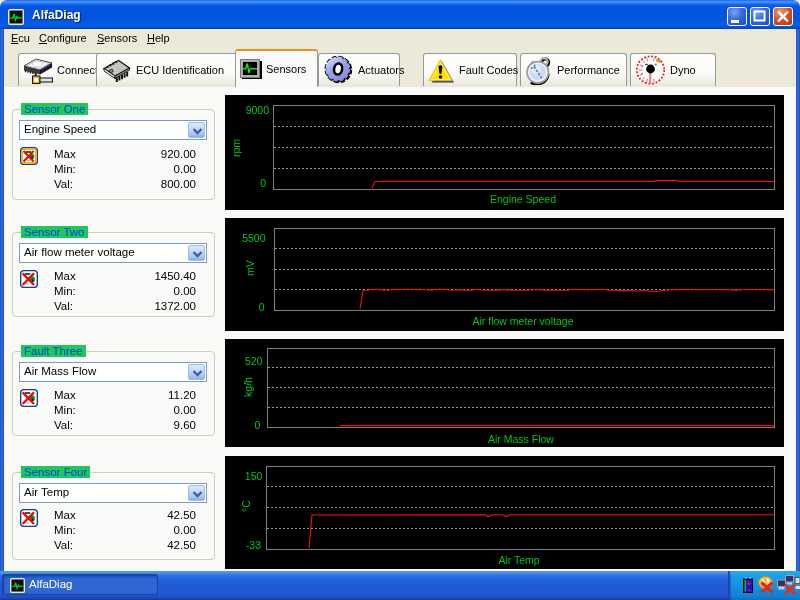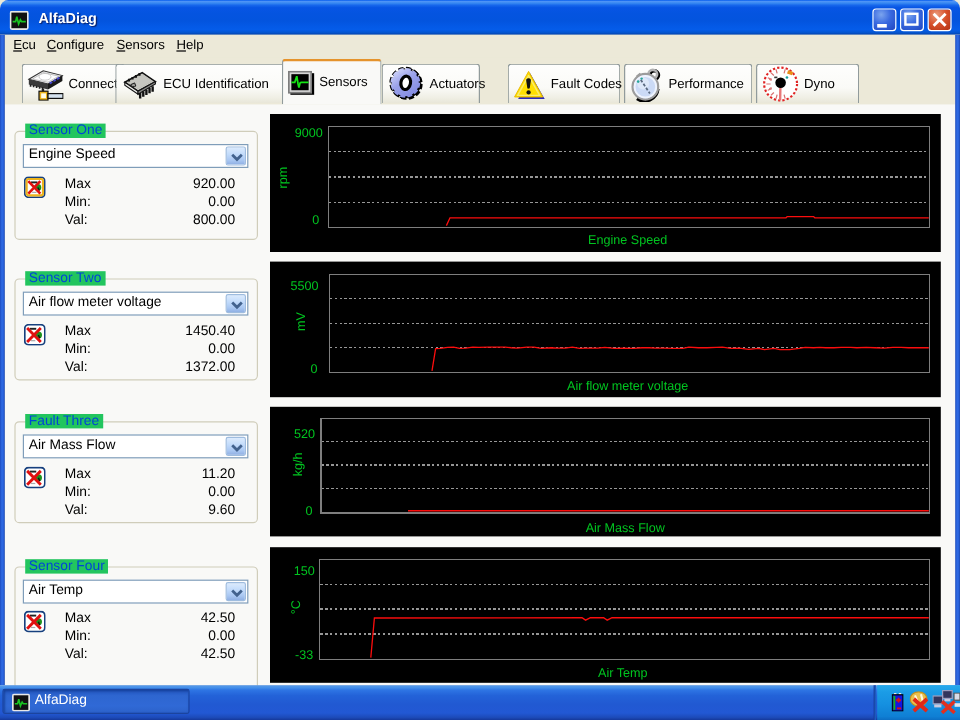--- a/index.html
+++ b/index.html
@@ -292,21 +292,21 @@
 <path d="M2.6 3.4 L14 15 M14 3.4 L2.6 15" stroke="#e01010" stroke-width="2.4"></path>
 </svg>
     </div>
   <div class="row rlab" style="top:37px;">Max</div>
     <div class="row rval" style="top:37px;">11.20</div>
   <div class="row rlab" style="top:52px;">Min:</div>
     <div class="row rval" style="top:52px;">0.00</div>
   <div class="row rlab" style="top:67px;">Val:</div>
     <div class="row rval" style="top:67px;">9.60</div>
 </div>
-<div class="grp" style="top:472px; height:103px;">
+<div class="grp" style="top:472px; height:88px;">
   <div class="glabel">Sensor Four</div>
   <div class="combo">
       <span class="ctext">Air Temp</span>
       <span class="cbtn">
         <svg width="17" height="16" viewBox="0 0 17 16" style="display:block">
           <path d="M4.5 6 L8.5 10 L12.5 6" fill="none" stroke="#42628e" stroke-width="2.3"></path>
         </svg>
       </span>
     </div>
   <div class="mbtn" style="top:36px;">

